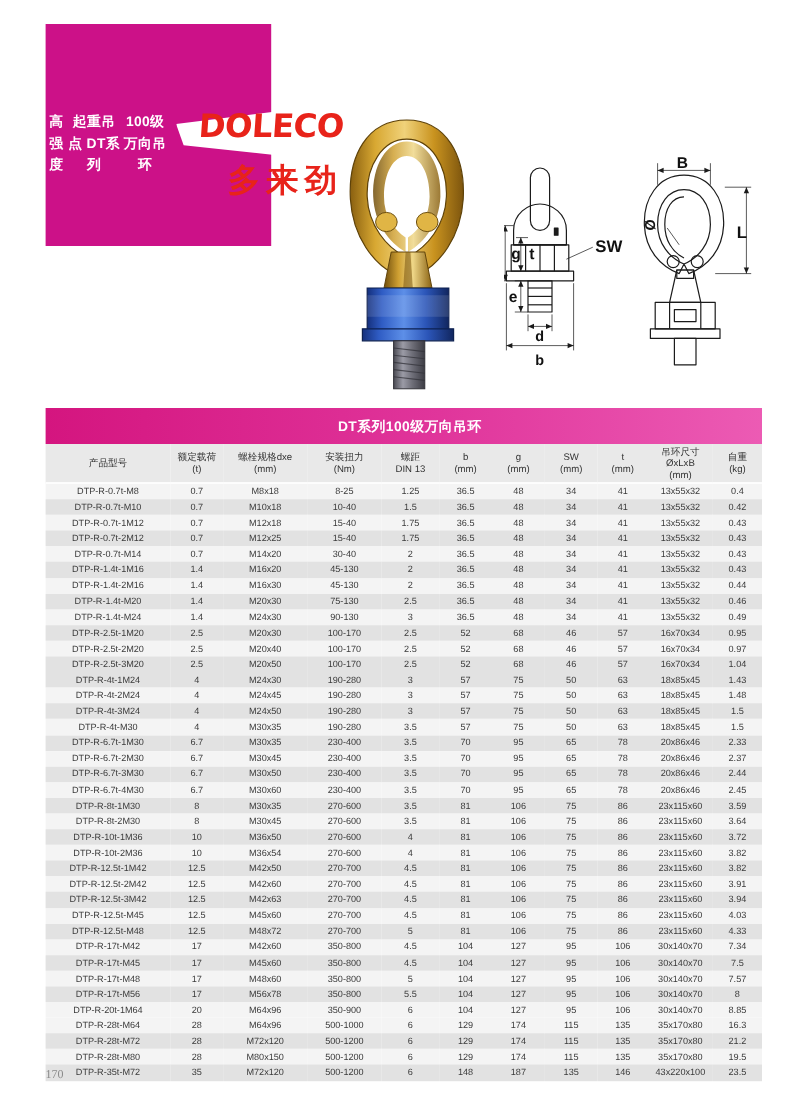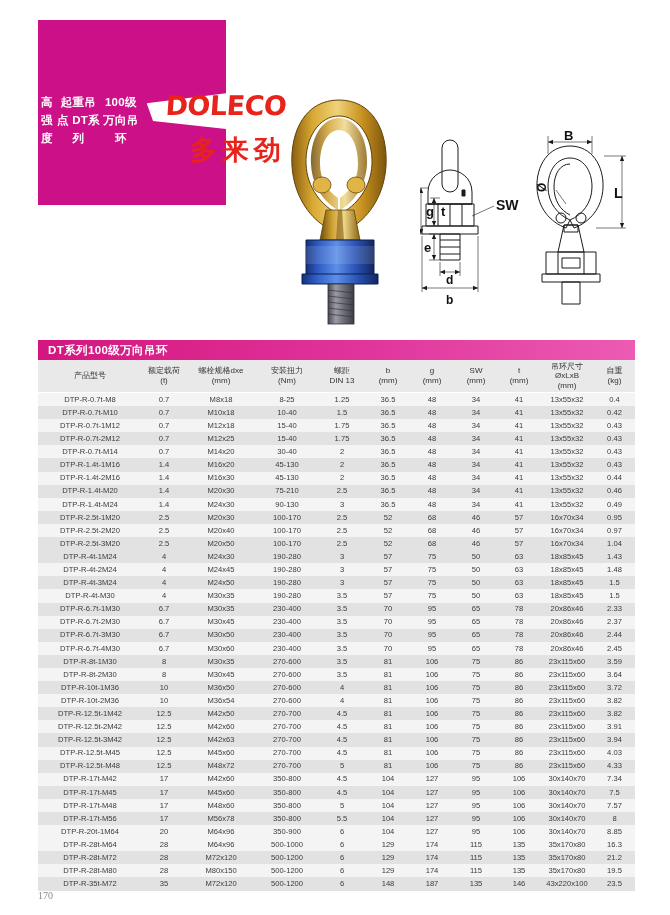--- a/index.html
+++ b/index.html
@@ -103,24 +103,25 @@
   .drawings svg { display: block; }
 
   
   .table-section {
     position: absolute;
     left: 38px;
     top: 340px;
     width: 597px;
   }
   .table-title-bar {
-    height: 20px;
+    height: 30px;
     background: linear-gradient(to right, #d4157f 0%, #e0359b 55%, #ec5bb4 100%);
     display: flex;
     align-items: center;
+    justify-content: center;
   }
   .table-title-bar .title-text {
     color: #ffffff;
     font-size: 11.5px;
     font-weight: bold;
     padding-left: 10px;
     letter-spacing: 0.4px;
   }
 
   table.spec {
@@ -522,21 +523,21 @@
           <td>48</td>
           <td>34</td>
           <td>41</td>
           <td>13x55x32</td>
           <td>0.44</td>
         </tr>
         <tr class="even">
           <td>DTP-R-1.4t-M20</td>
           <td>1.4</td>
           <td>M20x30</td>
-          <td>75-210</td>
+          <td>75-130</td>
           <td>2.5</td>
           <td>36.5</td>
           <td>48</td>
           <td>34</td>
           <td>41</td>
           <td>13x55x32</td>
           <td>0.46</td>
         </tr>
         <tr class="odd">
           <td>DTP-R-1.4t-M24</td>

